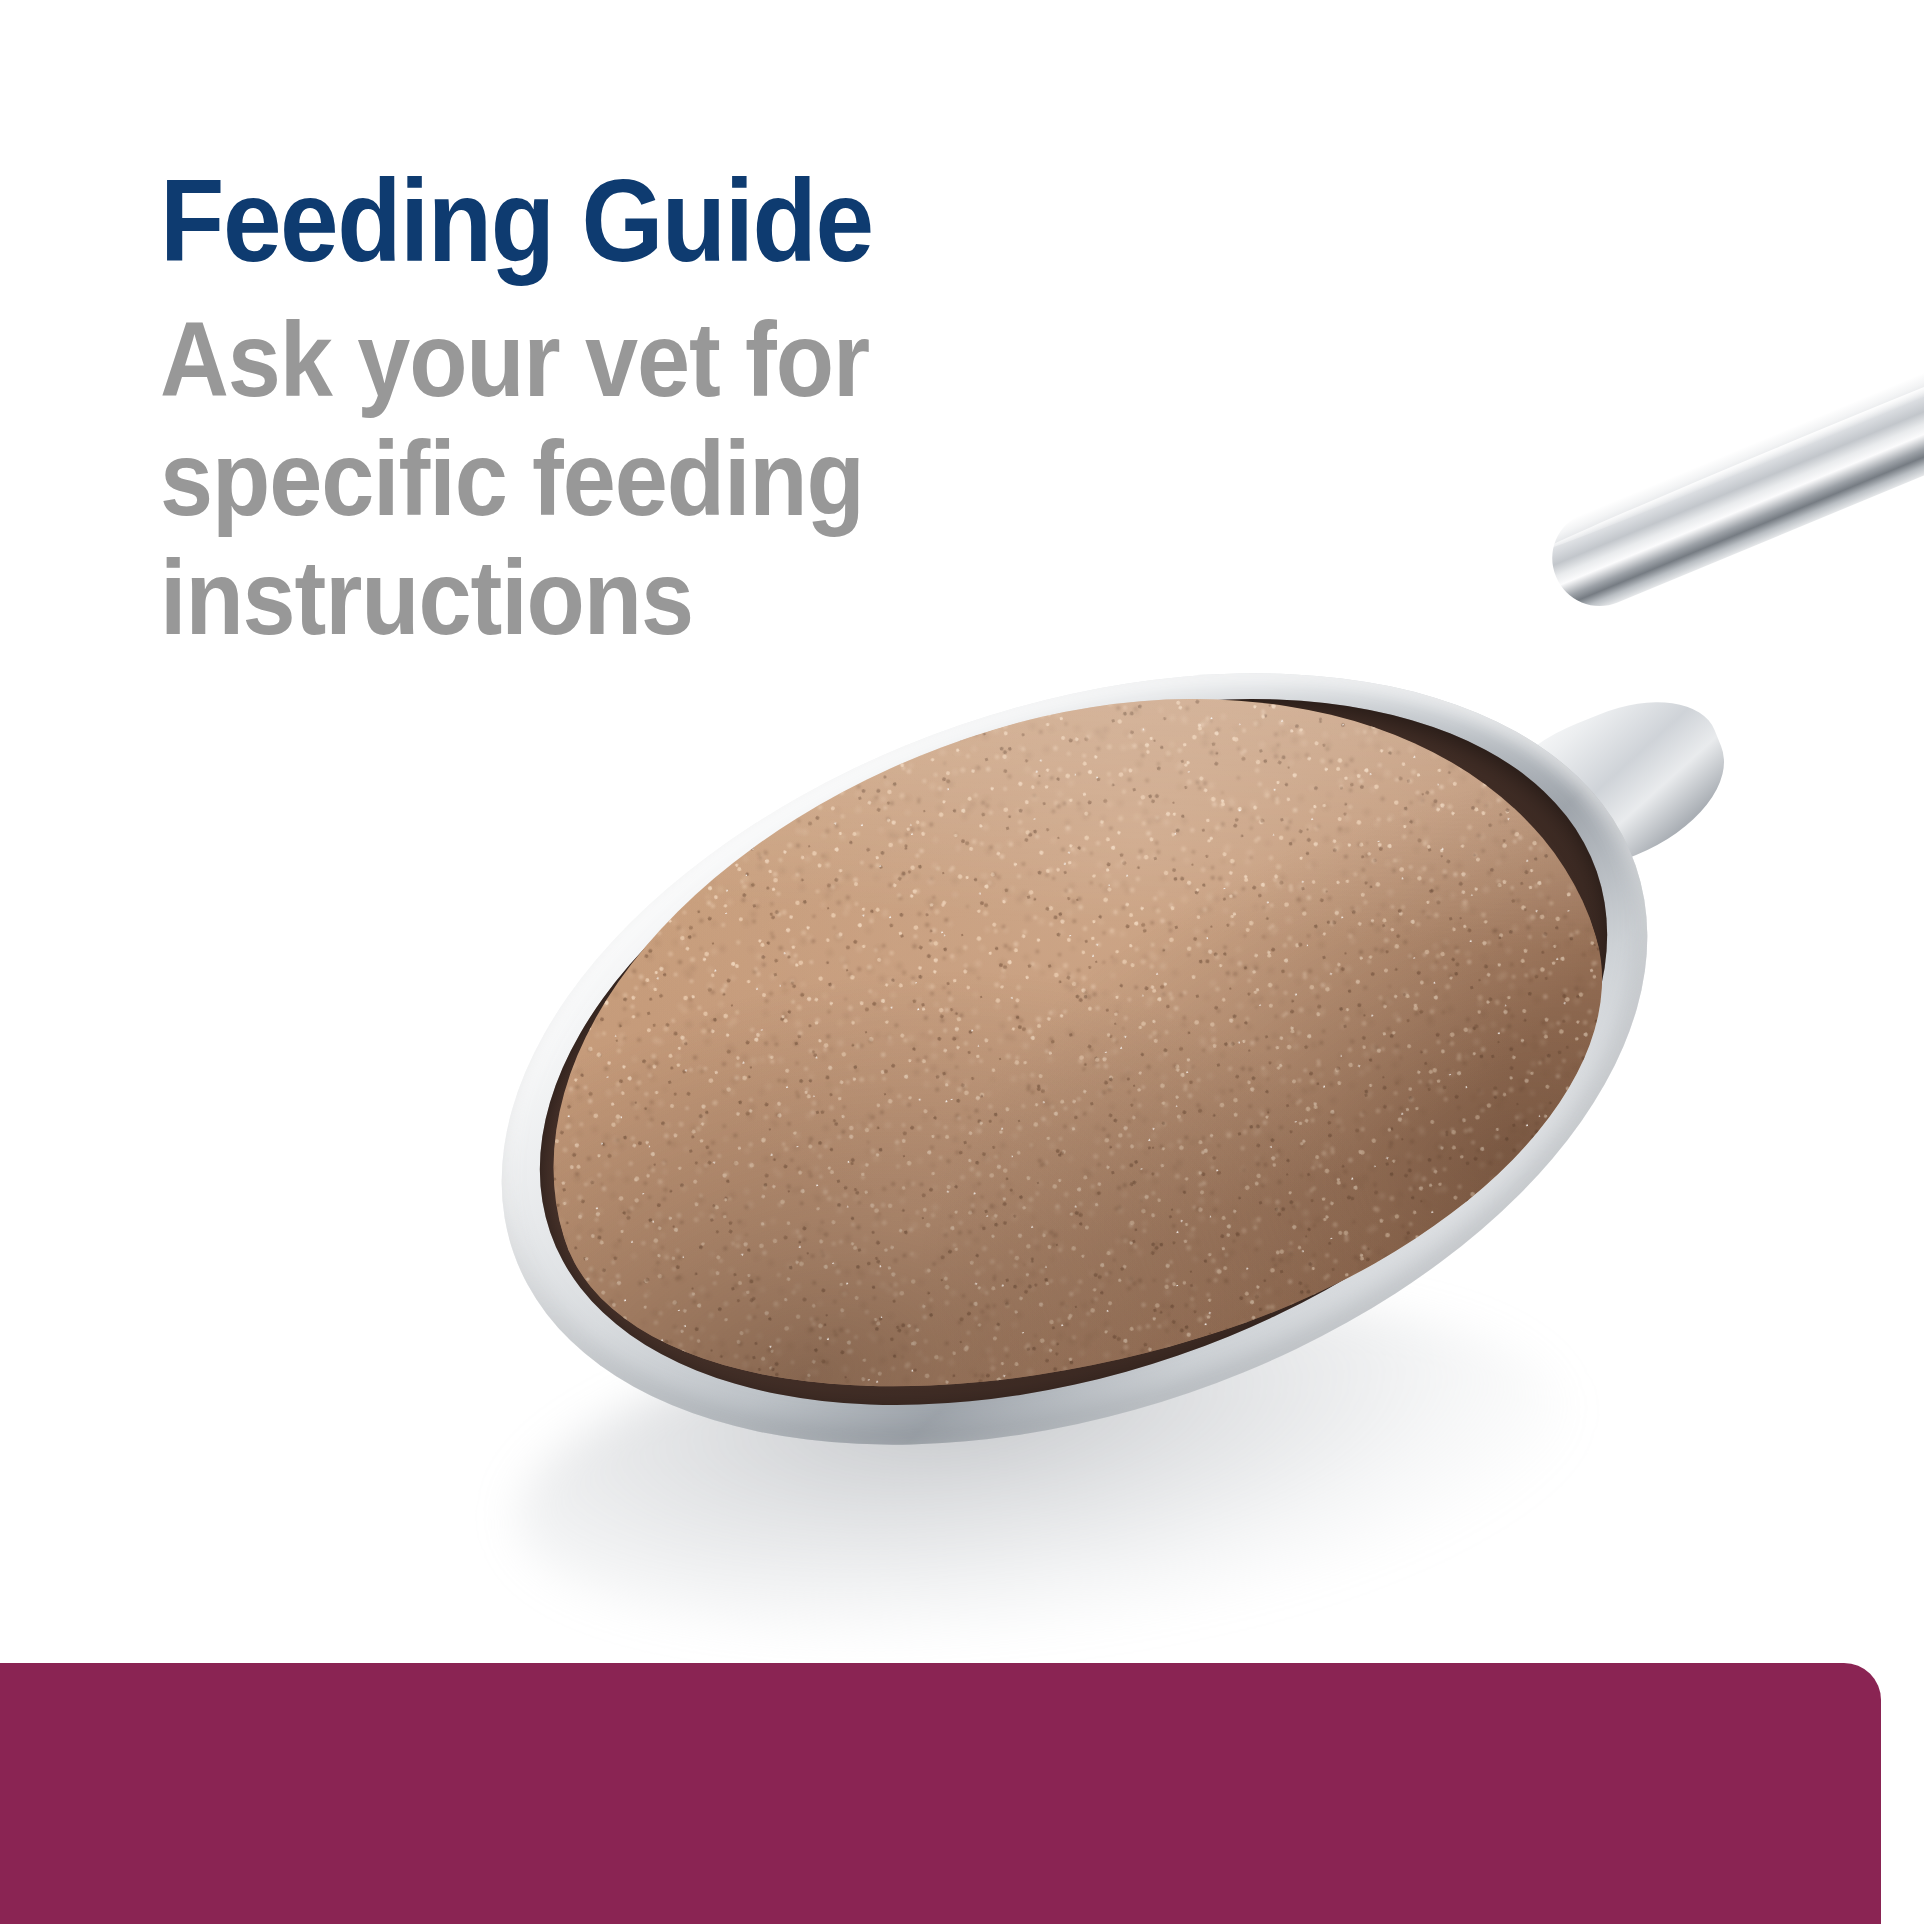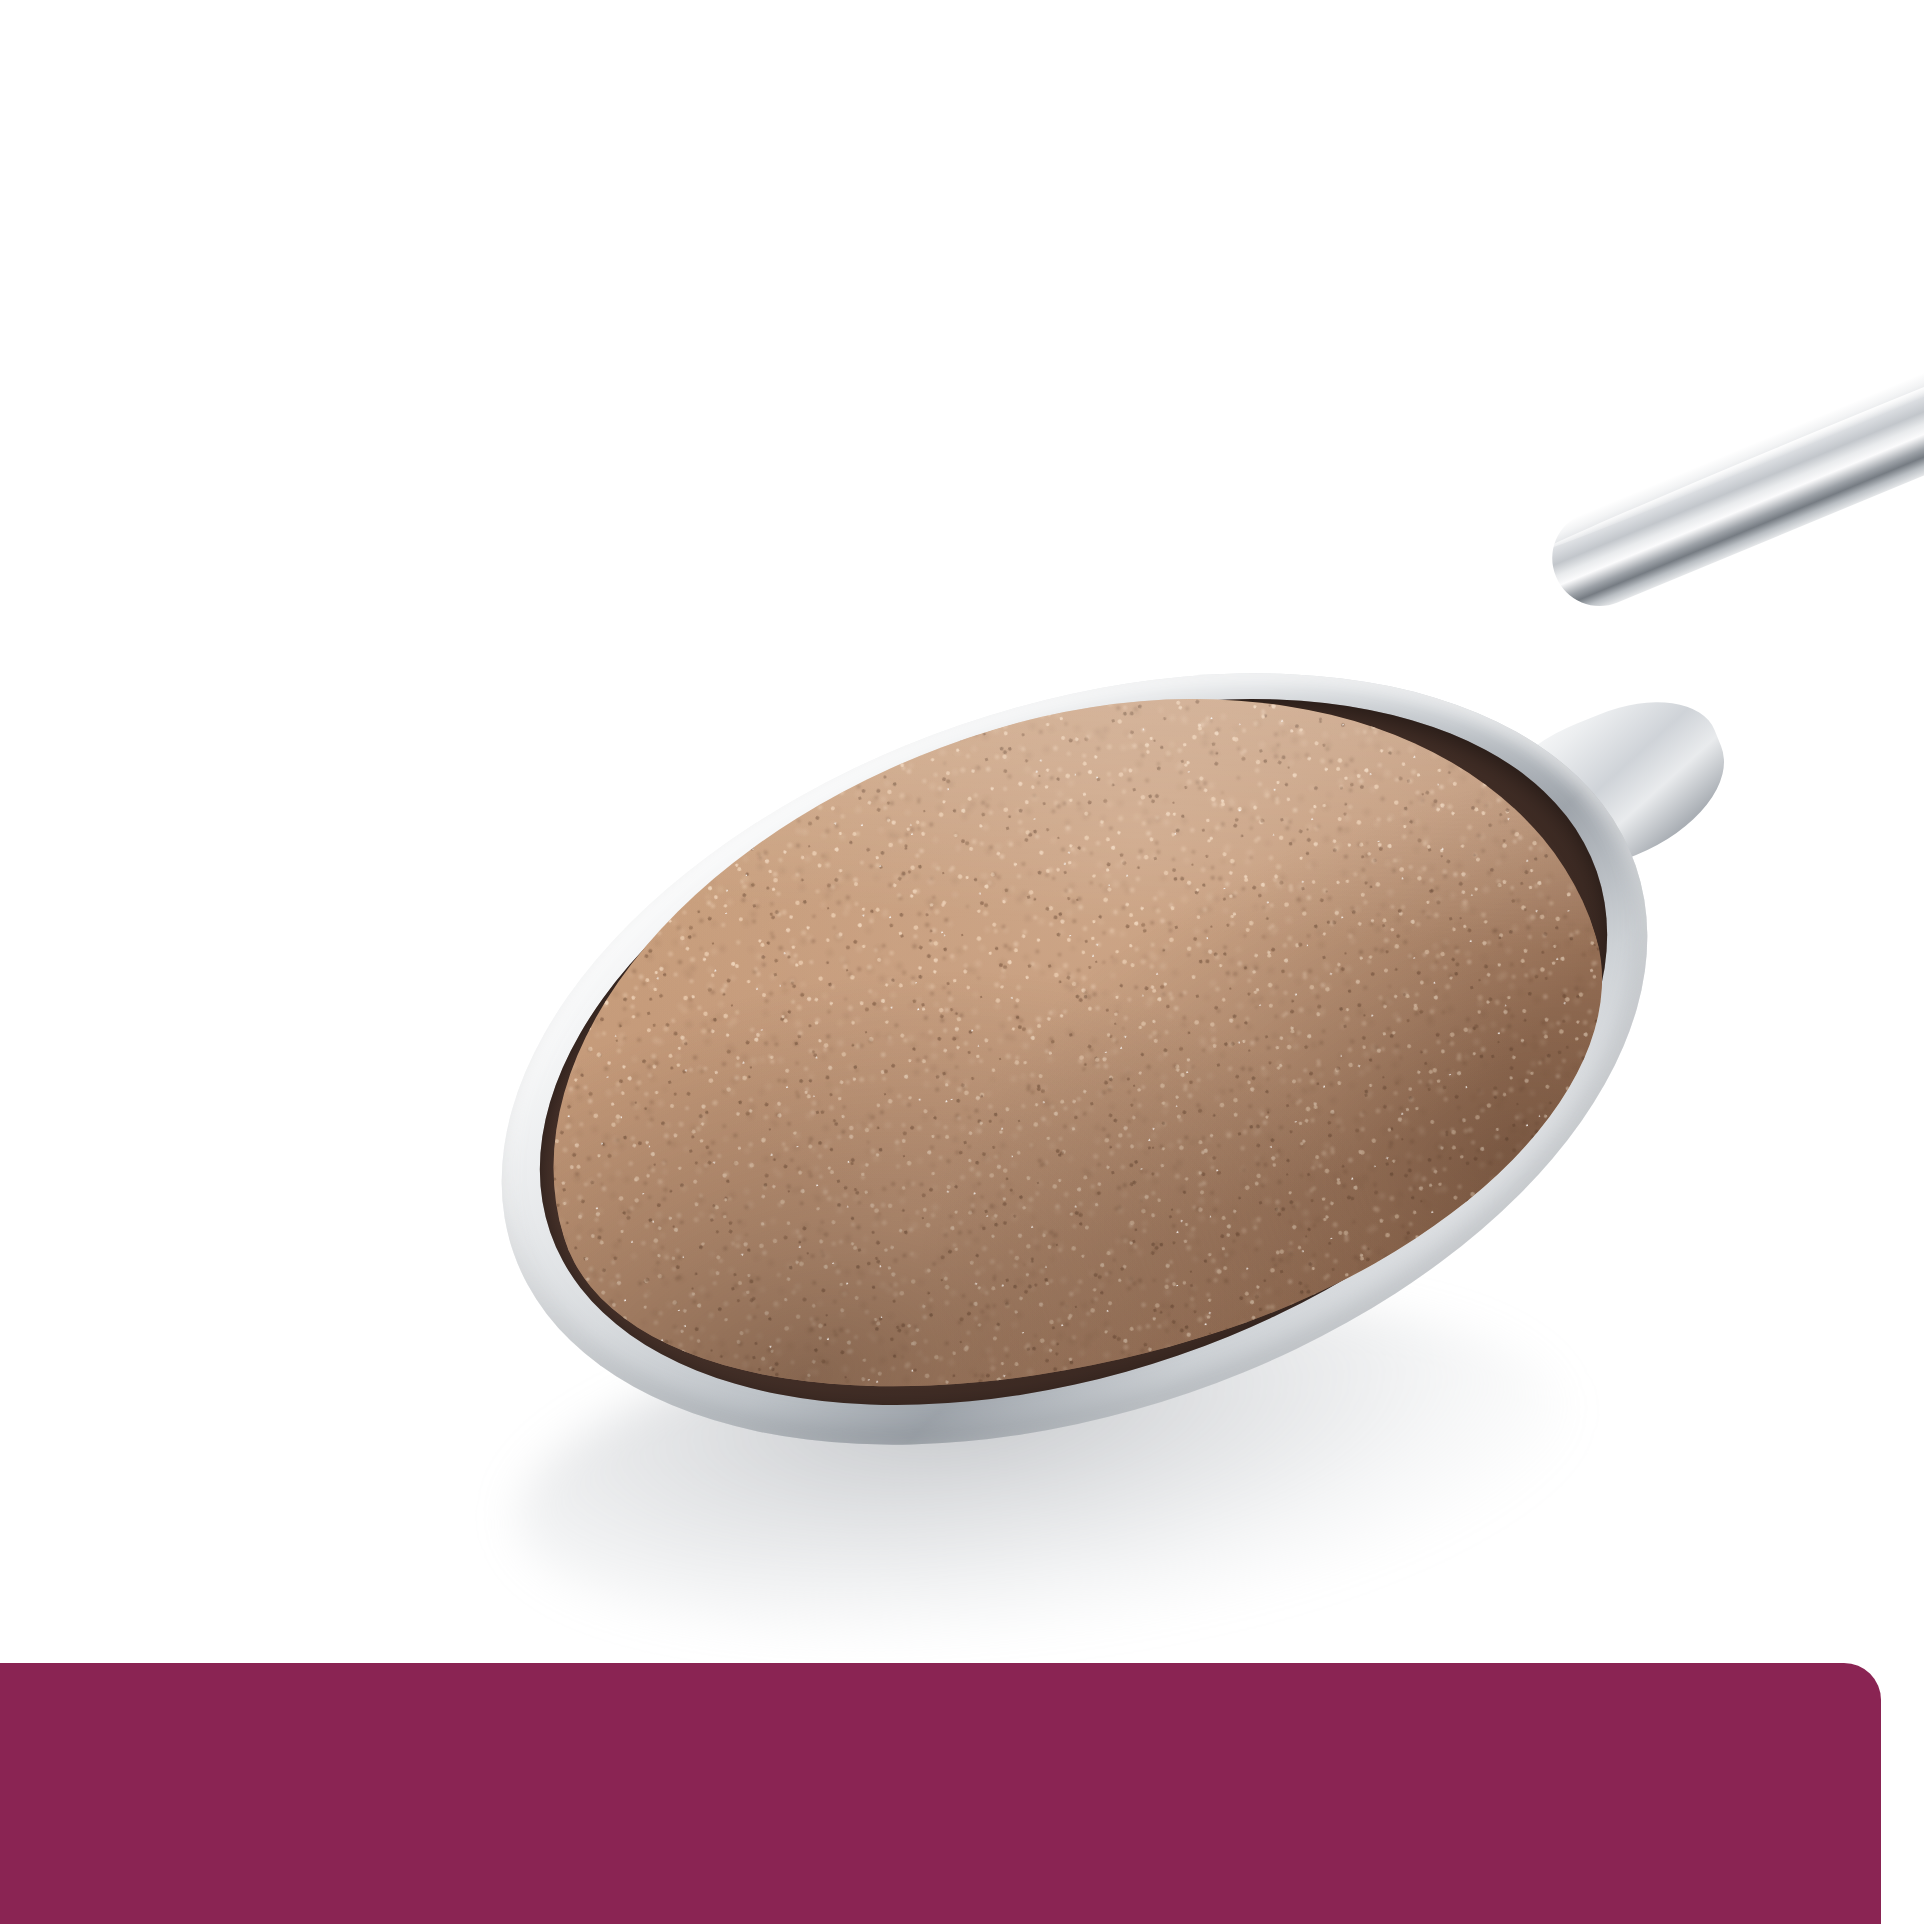--- a/index.html
+++ b/index.html
@@ -297,17 +297,26 @@
     <div class="food-mound">
       <div class="food-texture"></div>
       <div class="food-texture layer2"></div>
       <div class="food-texture layer3"></div>
       <div class="food-shading"></div>
       <div class="food-gloss"></div>
     </div>
 
   </div>
 
+  <div class="text-block">
+    <h1 class="heading" style="color: rgb(14, 59, 112);">Feeding Guide</h1>
+
+    <div class="subheading" style="color: rgb(152, 152, 152);">
+      <span class="sub-line">Ask your vet for</span>
+      <span class="sub-line">specific feeding</span>
+      <span class="sub-line">instructions</span>
+    </div>
+  </div>
 
   <div class="brand-bar" style="background: rgb(138, 36, 83); width: 1881px; height: 262px; border-top-right-radius: 37px;"></div>
 
 </div>
 
 
 </body></html>

